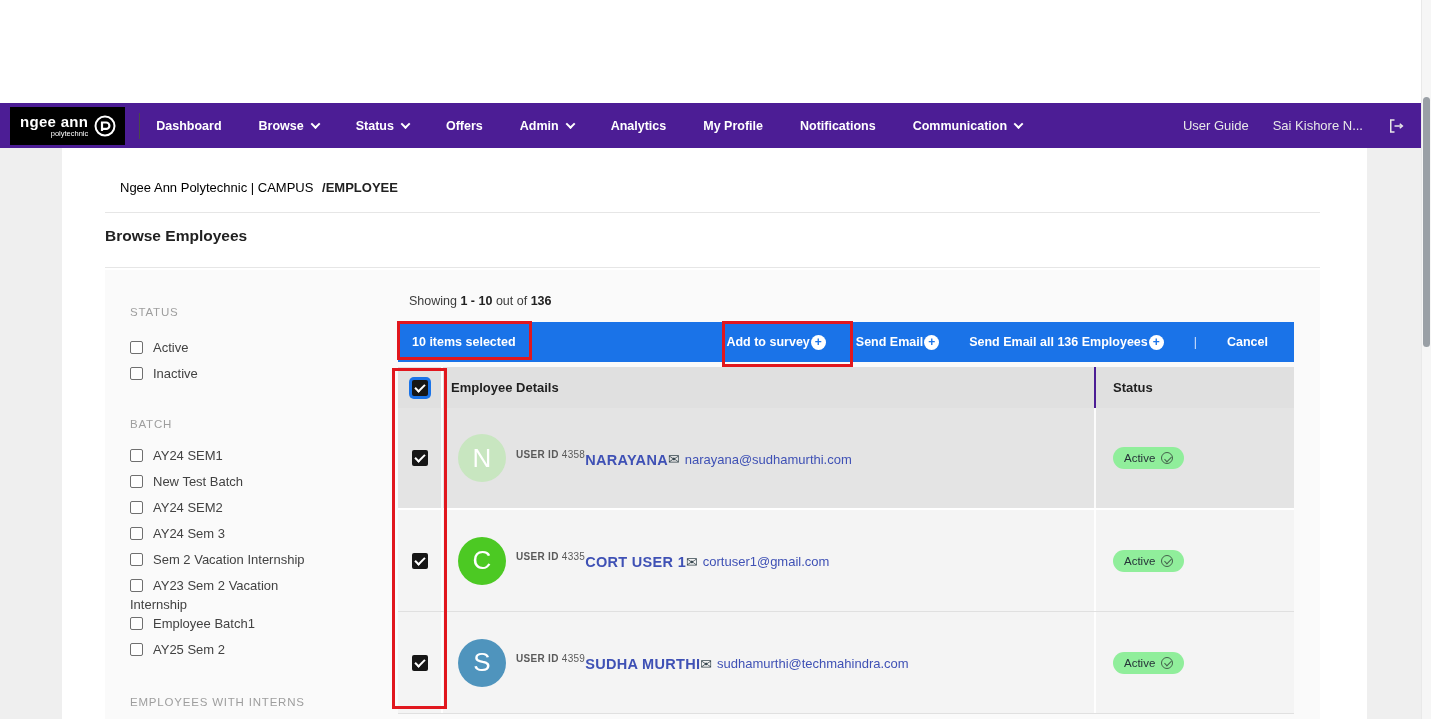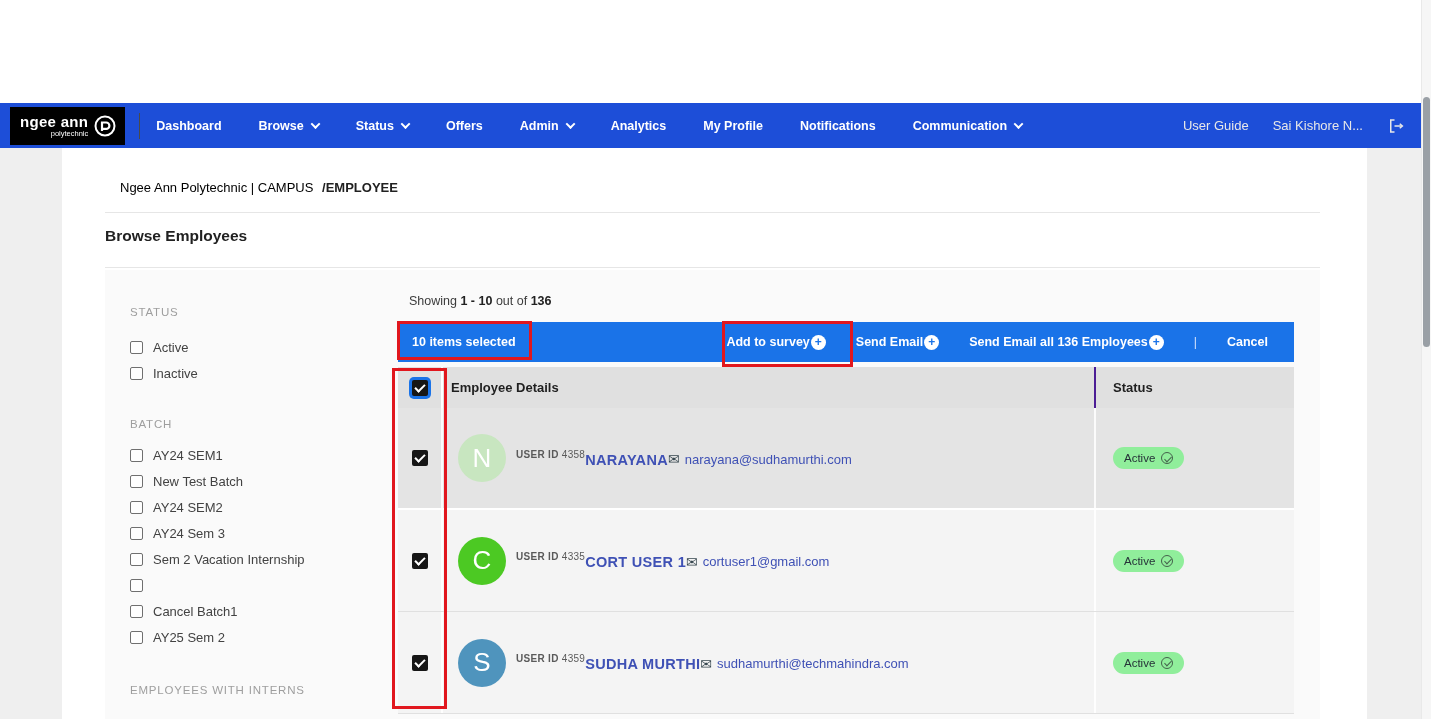--- a/index.html
+++ b/index.html
@@ -1,21 +1,21 @@
 <!DOCTYPE html>
 <html><head>
 <meta charset="utf-8">
 <style>
   * { margin:0; padding:0; box-sizing:border-box; }
   html,body { width:1431px; height:719px; background:#ffffff; overflow:hidden;
     font-family:"Liberation Sans", sans-serif; position:relative; }
 
   
   .navbar { position:absolute; left:0; top:103px; width:1421px; height:45px;
-    background:#1d4ed8; display:flex; align-items:center; z-index:5; }
+    background:#4c1d95; display:flex; align-items:center; z-index:5; }
   .logo-box { background:#000; margin-left:10px; padding:4px 8px 4px 10px; height:38px;
     display:flex; align-items:center; gap:5px; }
   .logo-text { display:flex; flex-direction:column; align-items:flex-end; line-height:1; }
   .logo-line1 { color:#fff; font-weight:bold; font-size:15px; letter-spacing:.3px; }
   .logo-line2 { color:#fff; font-size:7.5px; margin-top:1px; }
   .logo-glyph { width:24px; height:24px; }
   .nav-divider { width:1px; height:26px; background:#4a4a4a; margin:0 16px 0 14px; }
   .nav-items { display:flex; align-items:center; gap:37px; }
   .nav-item { color:#fff; font-size:12.5px; font-weight:bold; display:flex; align-items:center;
     cursor:pointer; white-space:nowrap; }
@@ -187,22 +187,22 @@
     <div class="filter-heading fh-status">STATUS</div>
     <div class="f-option"><span class="cb"></span><span>Active</span></div>
     <div class="f-option"><span class="cb"></span><span>Inactive</span></div>
 
     <div class="filter-heading fh-batch">BATCH</div>
     <div class="f-option"><span class="cb"></span><span>AY24 SEM1</span></div>
     <div class="f-option"><span class="cb"></span><span>New Test Batch</span></div>
     <div class="f-option"><span class="cb"></span><span>AY24 SEM2</span></div>
     <div class="f-option"><span class="cb"></span><span>AY24 Sem 3</span></div>
     <div class="f-option"><span class="cb"></span><span>Sem 2 Vacation Internship</span></div>
-    <div class="f-option"><span class="cb"></span></div>
-    <div class="f-option"><span class="cb"></span><span>Cancel Batch1</span></div>
+    <div class="f-option"><span class="cb"></span><span>AY23 Sem 2 Vacation Internship</span></div>
+    <div class="f-option"><span class="cb"></span><span>Employee Batch1</span></div>
     <div class="f-option"><span class="cb"></span><span>AY25 Sem 2</span></div>
 
     <div class="filter-heading fh-interns">EMPLOYEES WITH INTERNS</div>
   </div>
 
   <div class="table-col">
     <div class="showing">
       <span>Showing</span>
       <b>1 - 10</b>
       <span>out of</span>

